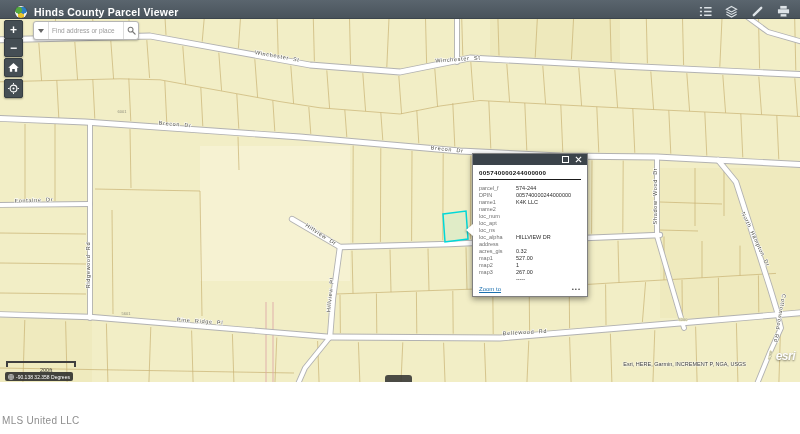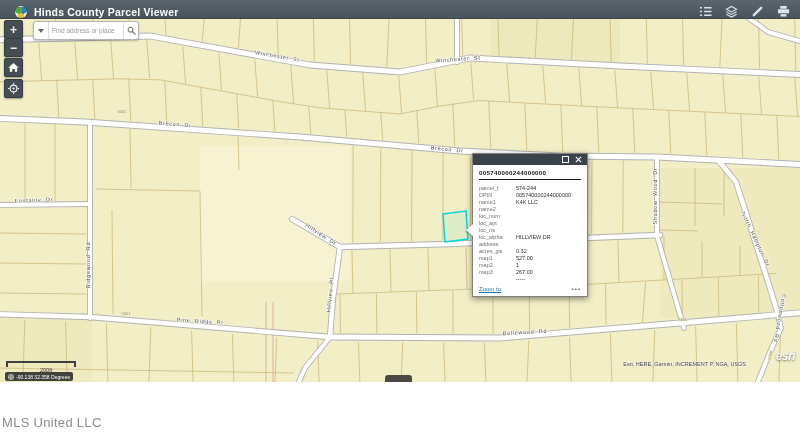--- a/index.html
+++ b/index.html
@@ -59,21 +59,21 @@
   .scalelabel{position:absolute;left:40px;top:349px;font-size:5.5px;color:#333;z-index:5}
   .coords{position:absolute;left:5px;top:354px;height:9px;background:rgba(42,42,42,.88);border-radius:2px;
           color:#fff;font-size:5px;display:flex;align-items:center;gap:2px;padding:0 3px;z-index:5;white-space:nowrap}
   .attr{position:absolute;right:54px;top:343px;font-size:5.5px;color:#3e3e3e;z-index:5;white-space:nowrap;
         text-shadow:0 0 2px #fff,0 0 2px #fff,0 0 2px #fff}
   .esri{position:absolute;right:5px;top:331px;font-size:12px;font-weight:bold;font-style:italic;z-index:5;
         color:#fdfdfd;letter-spacing:-.5px;text-shadow:0 1px 2px rgba(0,0,0,.5)}
   .attrbtn{position:absolute;left:385px;top:357px;width:27px;height:7px;background:#2e2e2e;
            border-radius:3px 3px 0 0;opacity:.85;z-index:5;cursor:pointer}
   
-  .mls{position:absolute;left:2px;top:415px;font-size:13px;color:#8e8e8e;letter-spacing:.3px}
+  .mls{position:absolute;left:2px;top:415px;font-size:10px;color:#8e8e8e;letter-spacing:.3px}
 </style>
 </head>
 <body>
 
 <div id="app">
 
   <div class="header">
     <div class="logo"></div>
     <div class="title">Hinds County Parcel Viewer</div>
     <div class="hicons">

